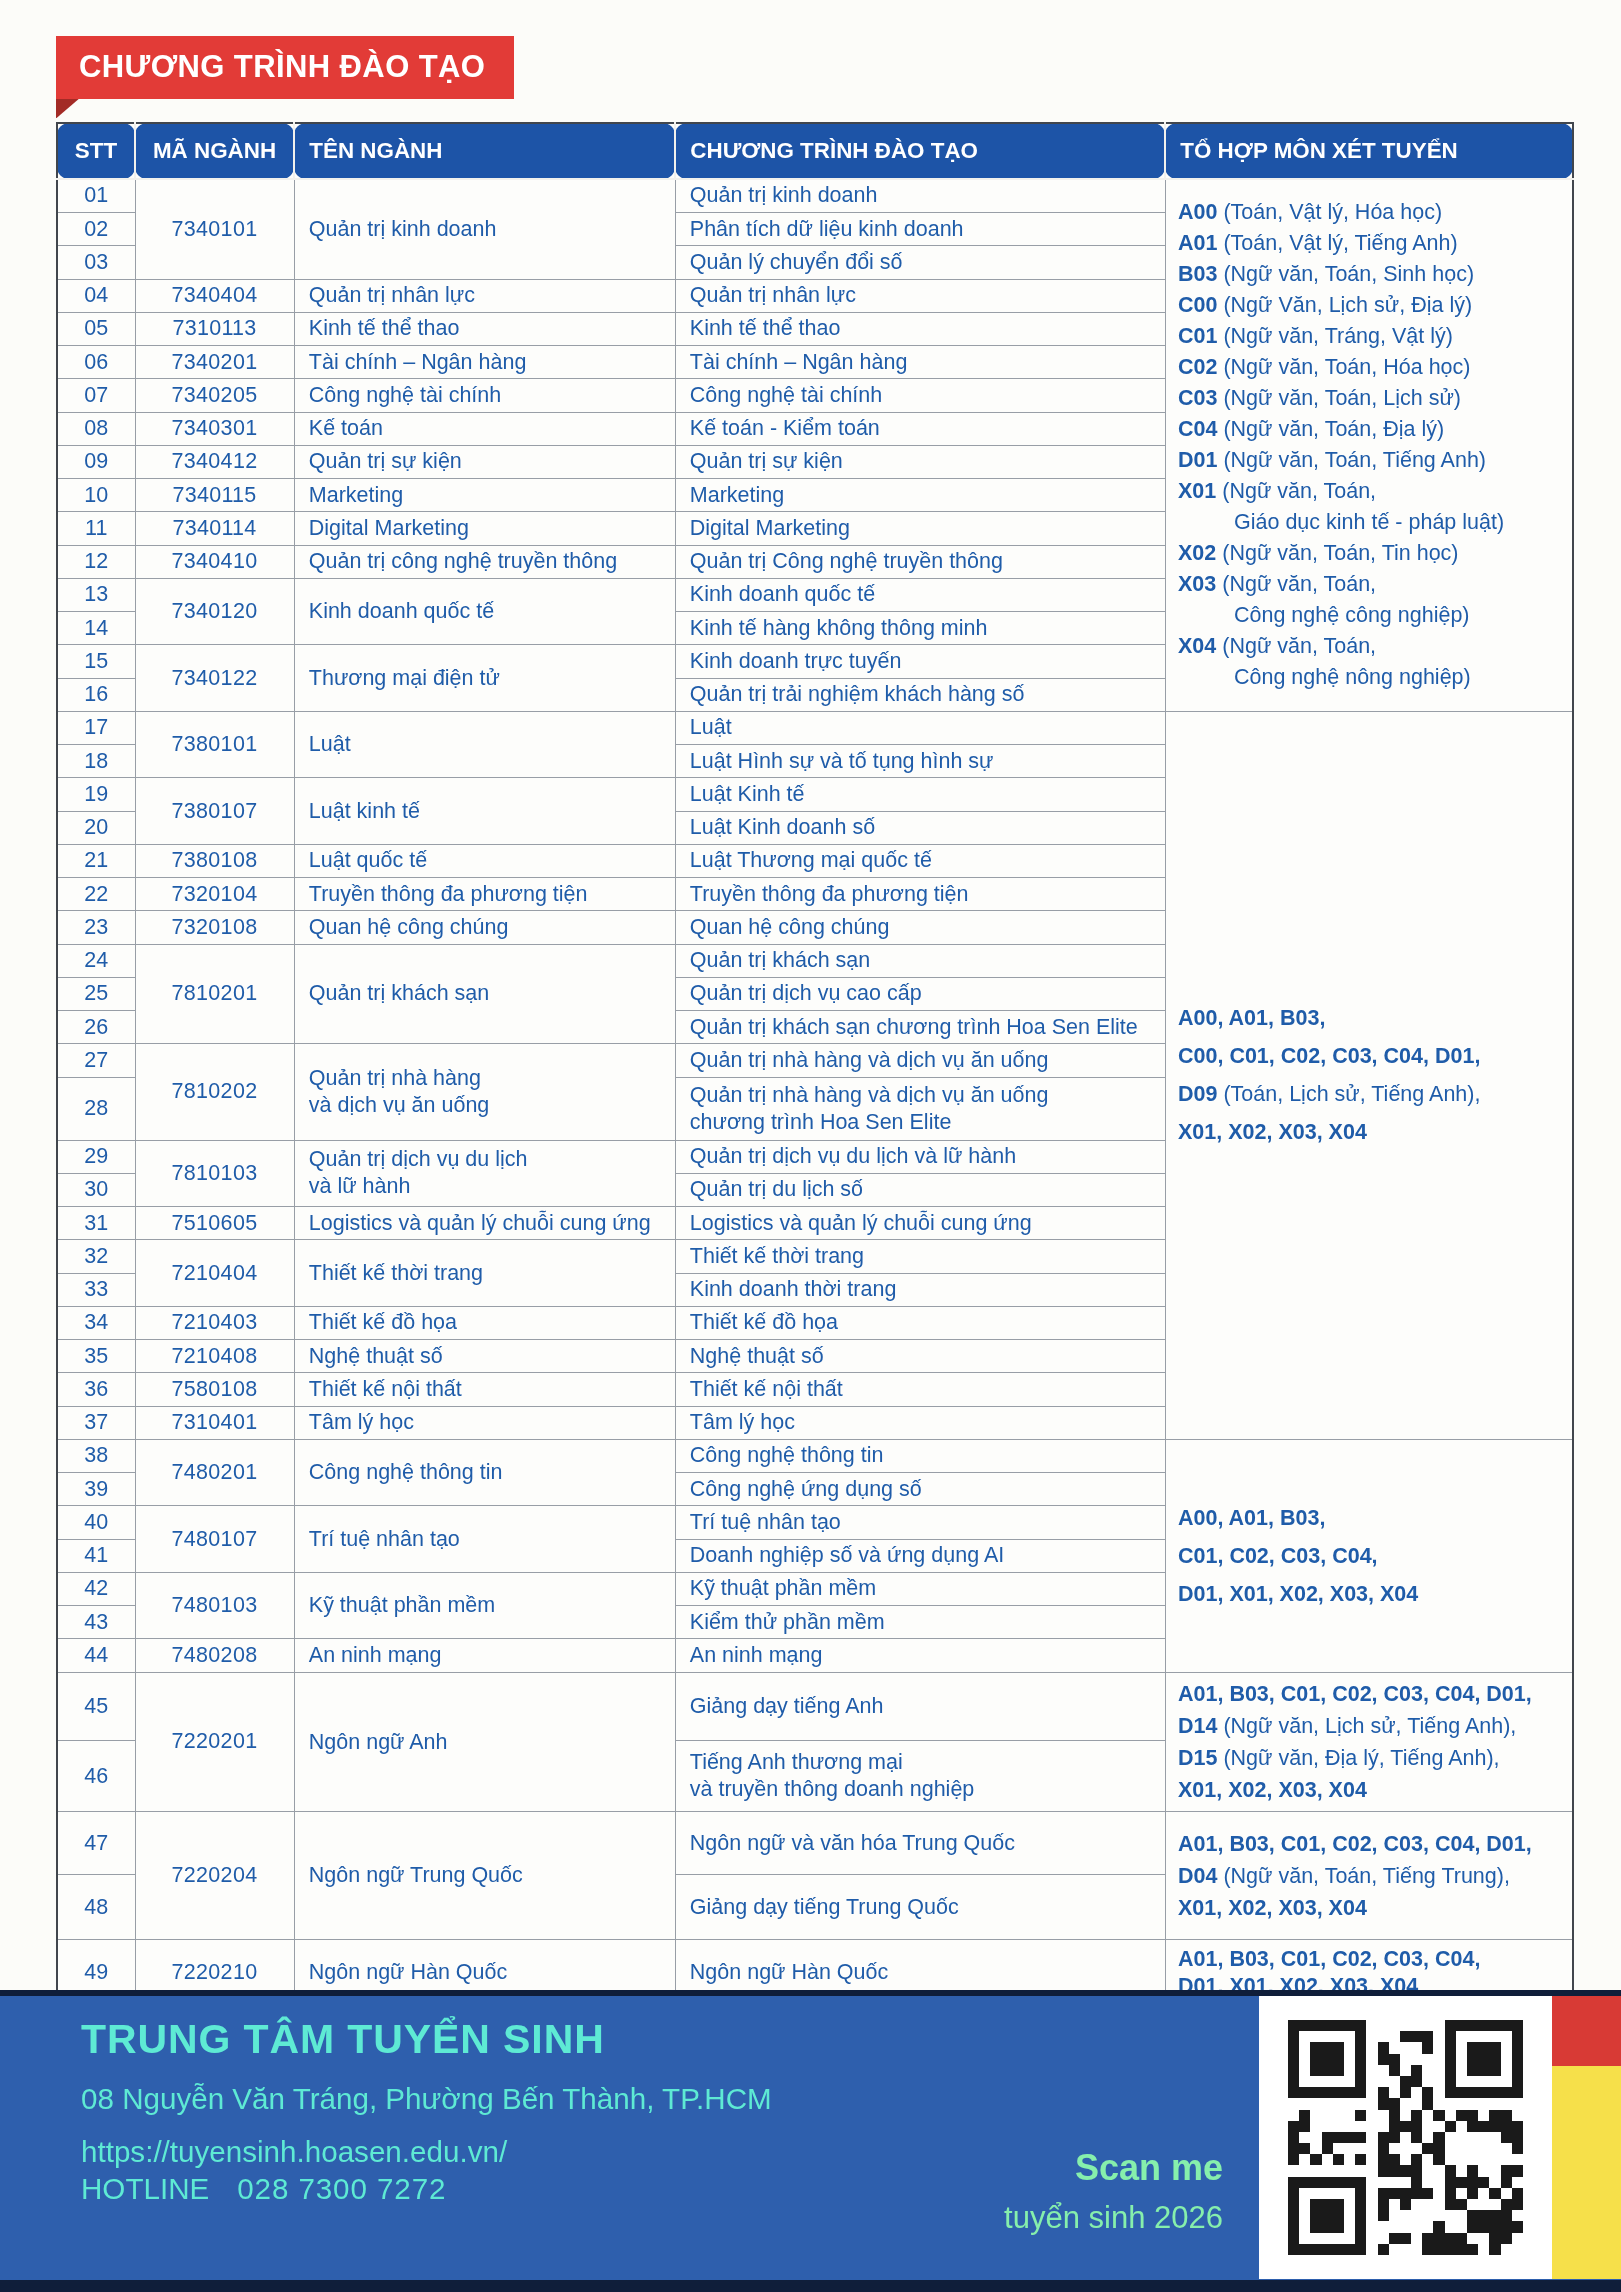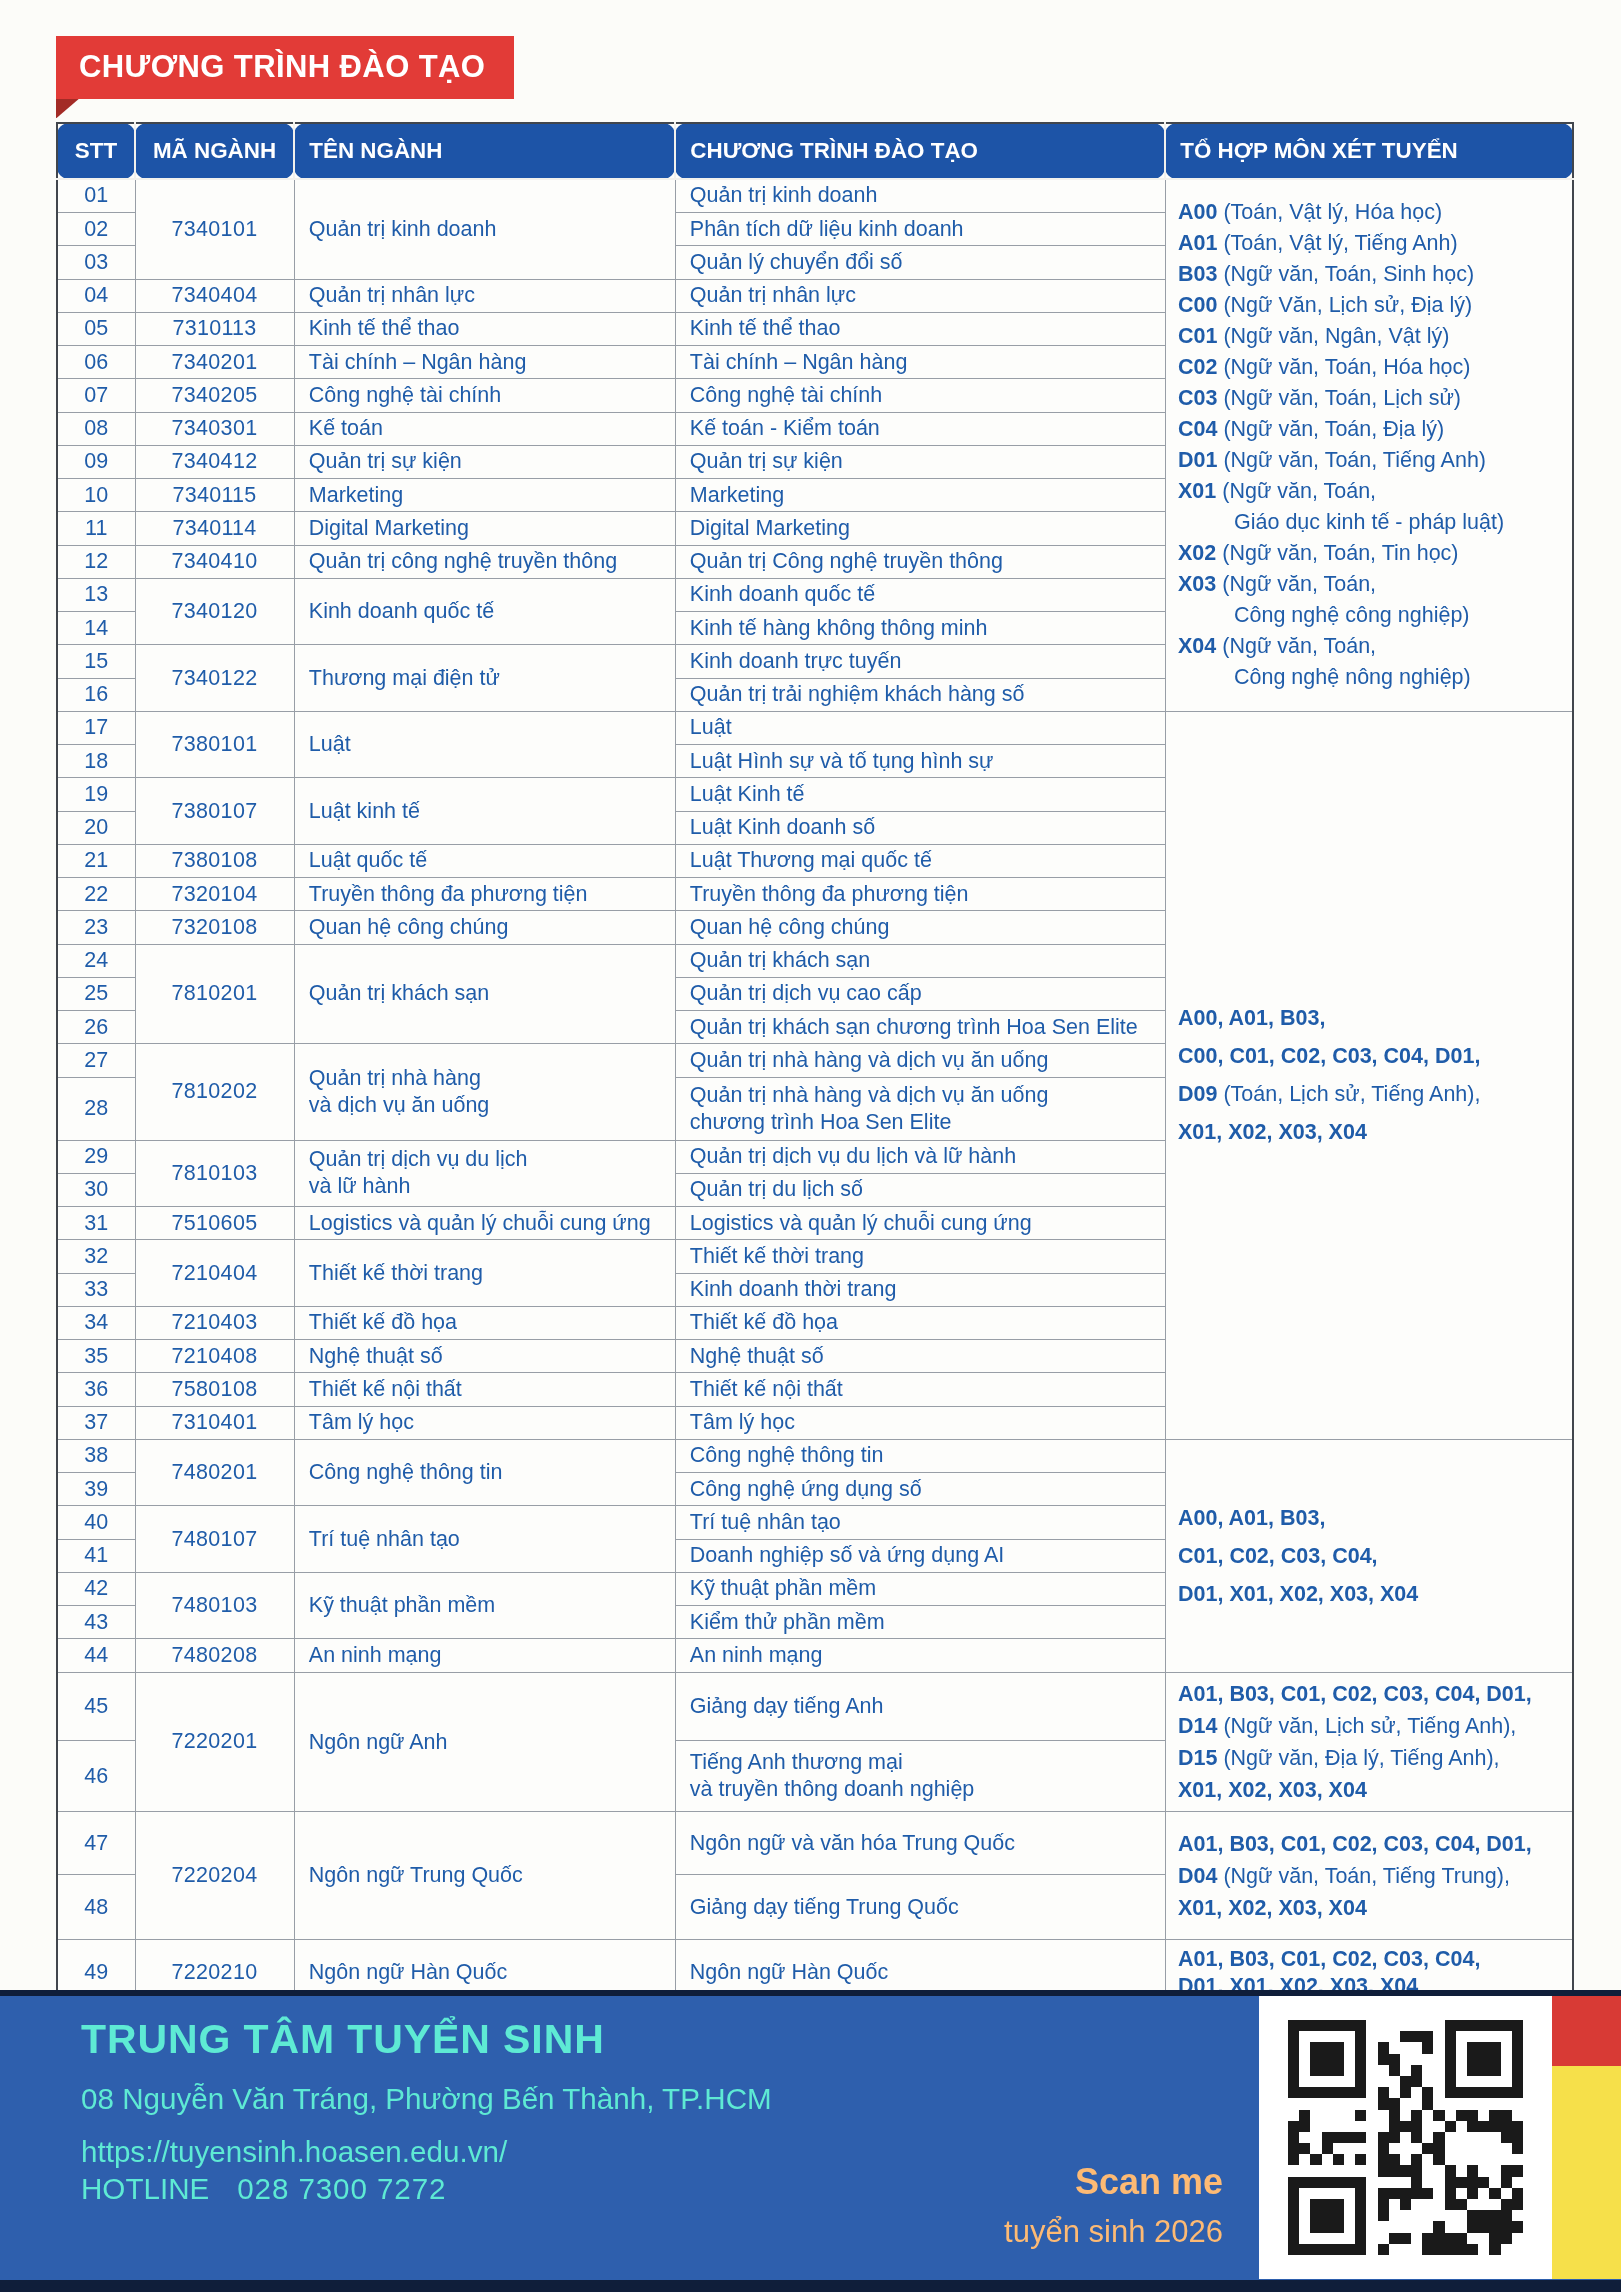--- a/index.html
+++ b/index.html
@@ -56,21 +56,21 @@
     background:#2e5fad; border-top:6.3px solid #0f1e3a; box-sizing:border-box;
   }
   .footer-strip {
     position:absolute; left:0; bottom:0; width:100%; height:13.4px; background:#0f1e3a;
   }
   .footer-text { position:absolute; left:81px; top:19.7px; color:#5eead4; }
   .footer-title { font-size:41px; font-weight:bold; letter-spacing:0.9px; }
   .footer-line { font-size:29.6px; margin-top:19px; }
   .footer-hotline { font-size:29.6px; margin-top:3px; }
   .footer-hotline .num { margin-left:19.7px; letter-spacing:0.9px; }
-  .scan-block { position:absolute; right:399px; bottom:43px; text-align:right; color:#fdba74; }
+  .scan-block { position:absolute; right:399px; bottom:57px; text-align:right; color:#86efac; }
   .scan-title { font-size:36px; font-weight:bold; }
   .scan-sub { font-size:31px; margin-top:10.7px; }
   .qr-panel {
     position:absolute; left:1259px; top:0; width:293px; height:283px;
     background:#ffffff; display:flex; align-items:center; justify-content:center;
   }
   .qr-panel svg { width:235px; height:235px; }
   .block-red    { position:absolute; left:1552px; top:0;    width:70px; height:70px;  background:#d83a35; }
   .block-yellow { position:absolute; left:1552px; top:70px; width:70px; height:213px; background:#f6e04a; }
 </style>
@@ -106,21 +106,21 @@
       <tr class="major-start">
         <td class="c-stt">01</td>
         <td class="c-code" rowspan="3">7340101</td>
         <td class="c-name" rowspan="3">Quản trị kinh doanh</td>
         <td class="c-prog">Quản trị kinh doanh</td>
         <td class="c-combo" rowspan="16" style="--lh: 31px;">
           <div class="combo-line"><span class="b">A00</span><span> (Toán, Vật lý, Hóa học)</span></div>
           <div class="combo-line"><span class="b">A01</span><span> (Toán, Vật lý, Tiếng Anh)</span></div>
           <div class="combo-line"><span class="b">B03</span><span> (Ngữ văn, Toán, Sinh học)</span></div>
           <div class="combo-line"><span class="b">C00</span><span> (Ngữ Văn, Lịch sử, Địa lý)</span></div>
-          <div class="combo-line"><span class="b">C01</span><span> (Ngữ văn, Ngân, Vật lý)</span></div>
+          <div class="combo-line"><span class="b">C01</span><span> (Ngữ văn, Tráng, Vật lý)</span></div>
           <div class="combo-line"><span class="b">C02</span><span> (Ngữ văn, Toán, Hóa học)</span></div>
           <div class="combo-line"><span class="b">C03</span><span> (Ngữ văn, Toán, Lịch sử)</span></div>
           <div class="combo-line"><span class="b">C04</span><span> (Ngữ văn, Toán, Địa lý)</span></div>
           <div class="combo-line"><span class="b">D01</span><span> (Ngữ văn, Toán, Tiếng Anh)</span></div>
           <div class="combo-line"><span class="b">X01</span><span> (Ngữ văn, Toán,</span></div>
           <div class="combo-line indent"><span>Giáo dục kinh tế - pháp luật)</span></div>
           <div class="combo-line"><span class="b">X02</span><span> (Ngữ văn, Toán, Tin học)</span></div>
           <div class="combo-line"><span class="b">X03</span><span> (Ngữ văn, Toán,</span></div>
           <div class="combo-line indent"><span>Công nghệ công nghiệp)</span></div>
           <div class="combo-line"><span class="b">X04</span><span> (Ngữ văn, Toán,</span></div>

